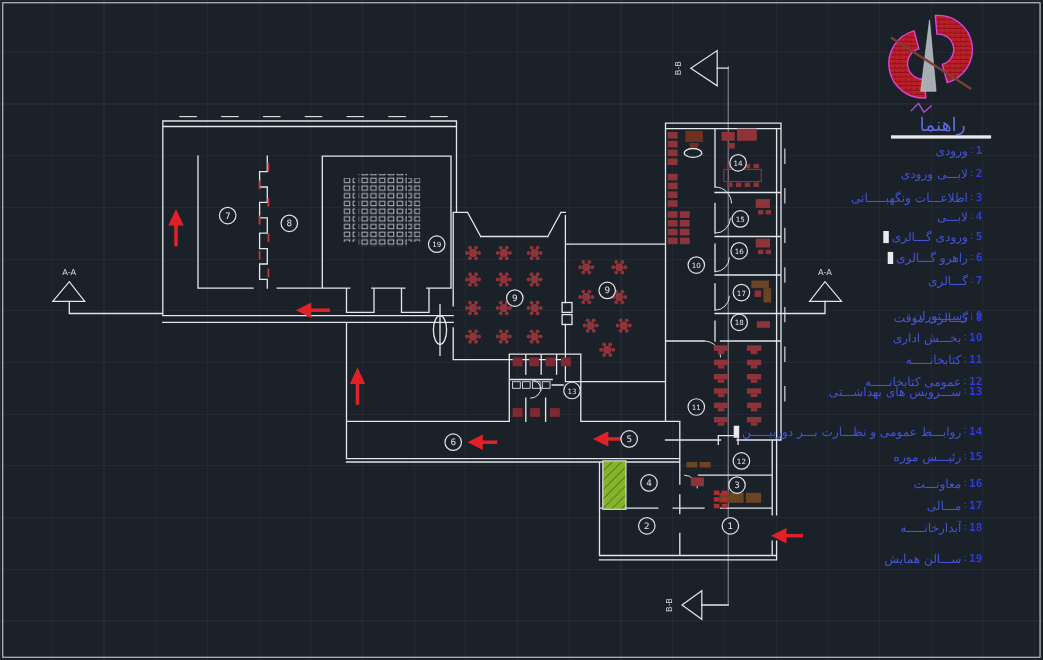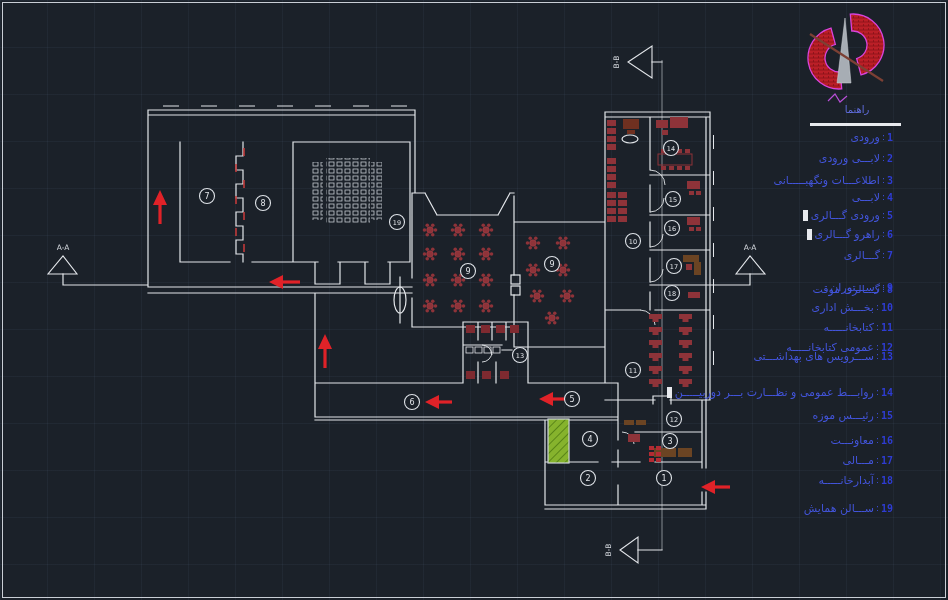--- a/index.html
+++ b/index.html
@@ -6,21 +6,21 @@
   #stage{position:relative;width:948px;height:600px;overflow:hidden;
          background:#1b2129;font-family:"DejaVu Sans",sans-serif;}
   .grid{position:absolute;inset:0;pointer-events:none;
     background-image:
       repeating-linear-gradient(to right, rgba(105,130,165,.08) 0 1px, transparent 1px 47px),
       repeating-linear-gradient(to bottom, rgba(105,130,165,.08) 0 1px, transparent 1px 47px);}
   .frame{position:absolute;inset:2px;border:1px solid #c9ced5;pointer-events:none;}
   #plan-svg{position:absolute;left:0;top:0;}
   
   .legend-title{position:absolute;left:812px;top:104px;width:90px;text-align:center;
-    color:#5f6cdc;font-size:10px;letter-spacing:2px;}
+    color:#5f6cdc;font-size:17px;letter-spacing:2px;}
   .legend-underline{position:absolute;left:810px;top:123px;width:91px;height:3px;background:#e8eaee;}
   .legend-row{position:absolute;display:flex;align-items:center;height:12px;
     transform:translateY(-50%);white-space:nowrap;}
   .l-num{font-family:"DejaVu Sans Mono",monospace;font-weight:bold;color:#2e3cd2;font-size:10px;}
   .l-col{color:#3c4ed8;font-size:9px;margin:0 2px;}
   .l-label{color:#4254da;font-size:11px;}
   .l-marker{width:5px;height:11px;background:#e8eaee;margin-right:3px;}
   #logo-svg{position:absolute;left:806px;top:12px;}
   .squiggle{position:absolute;left:0;top:0;pointer-events:none;}
 </style>

